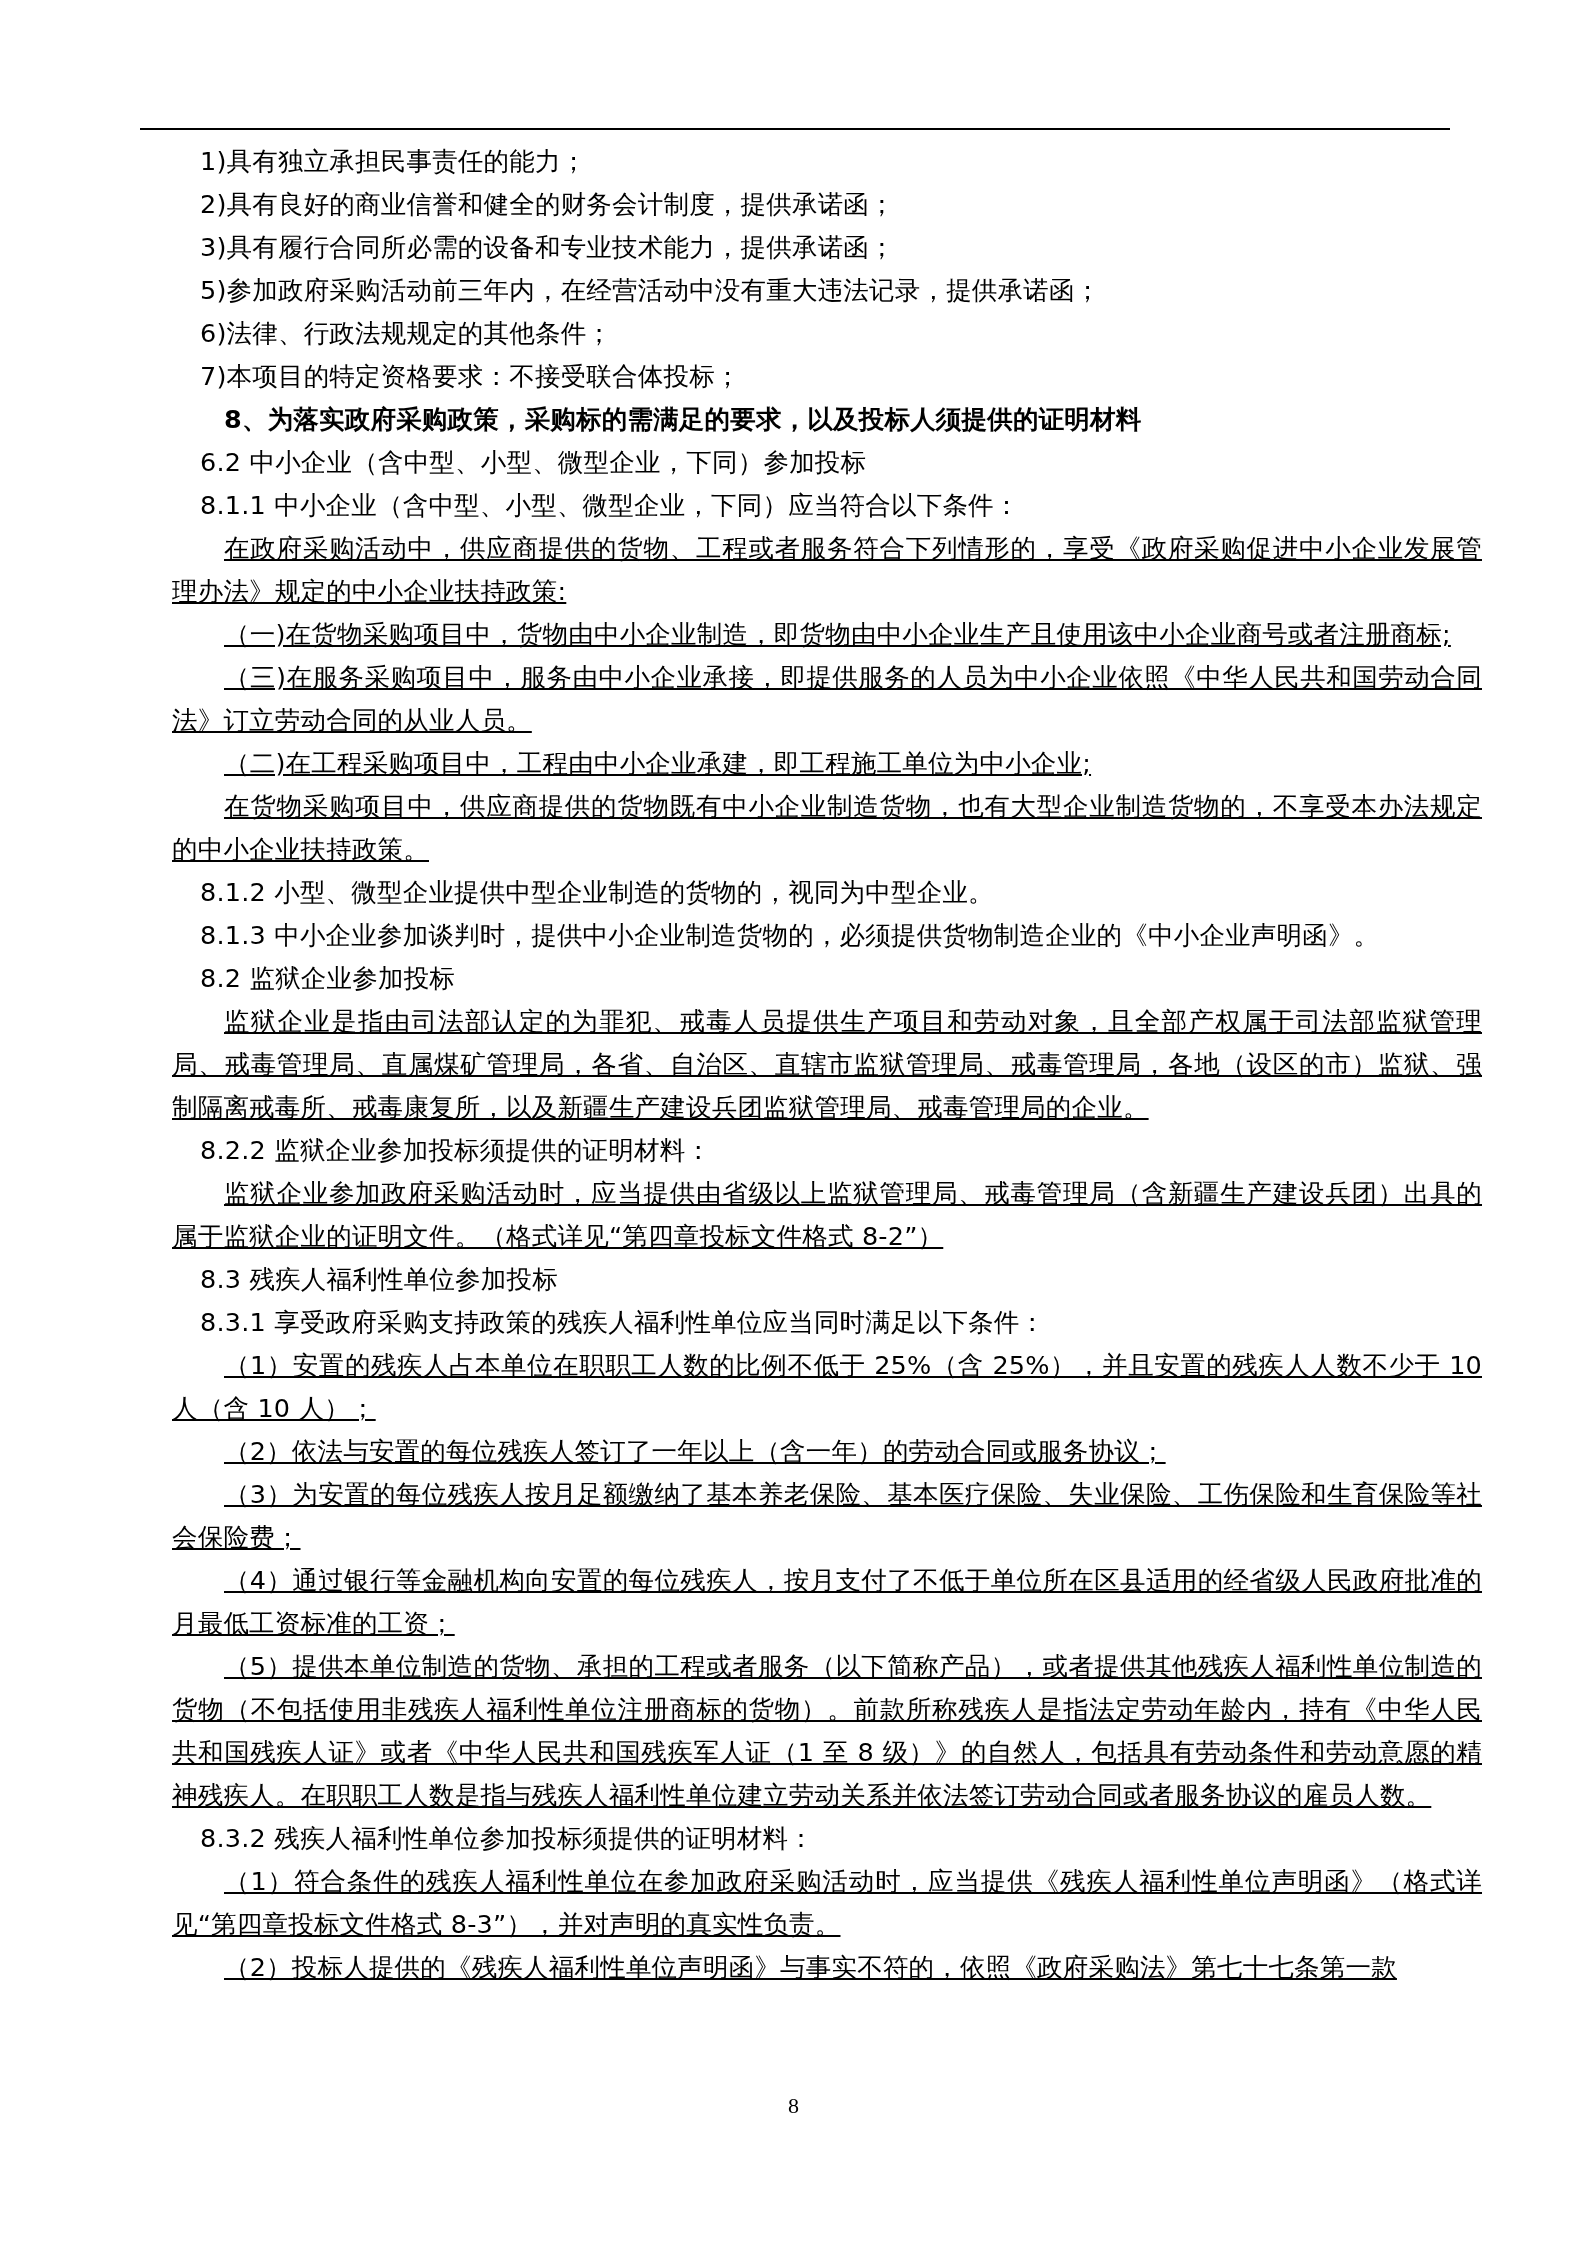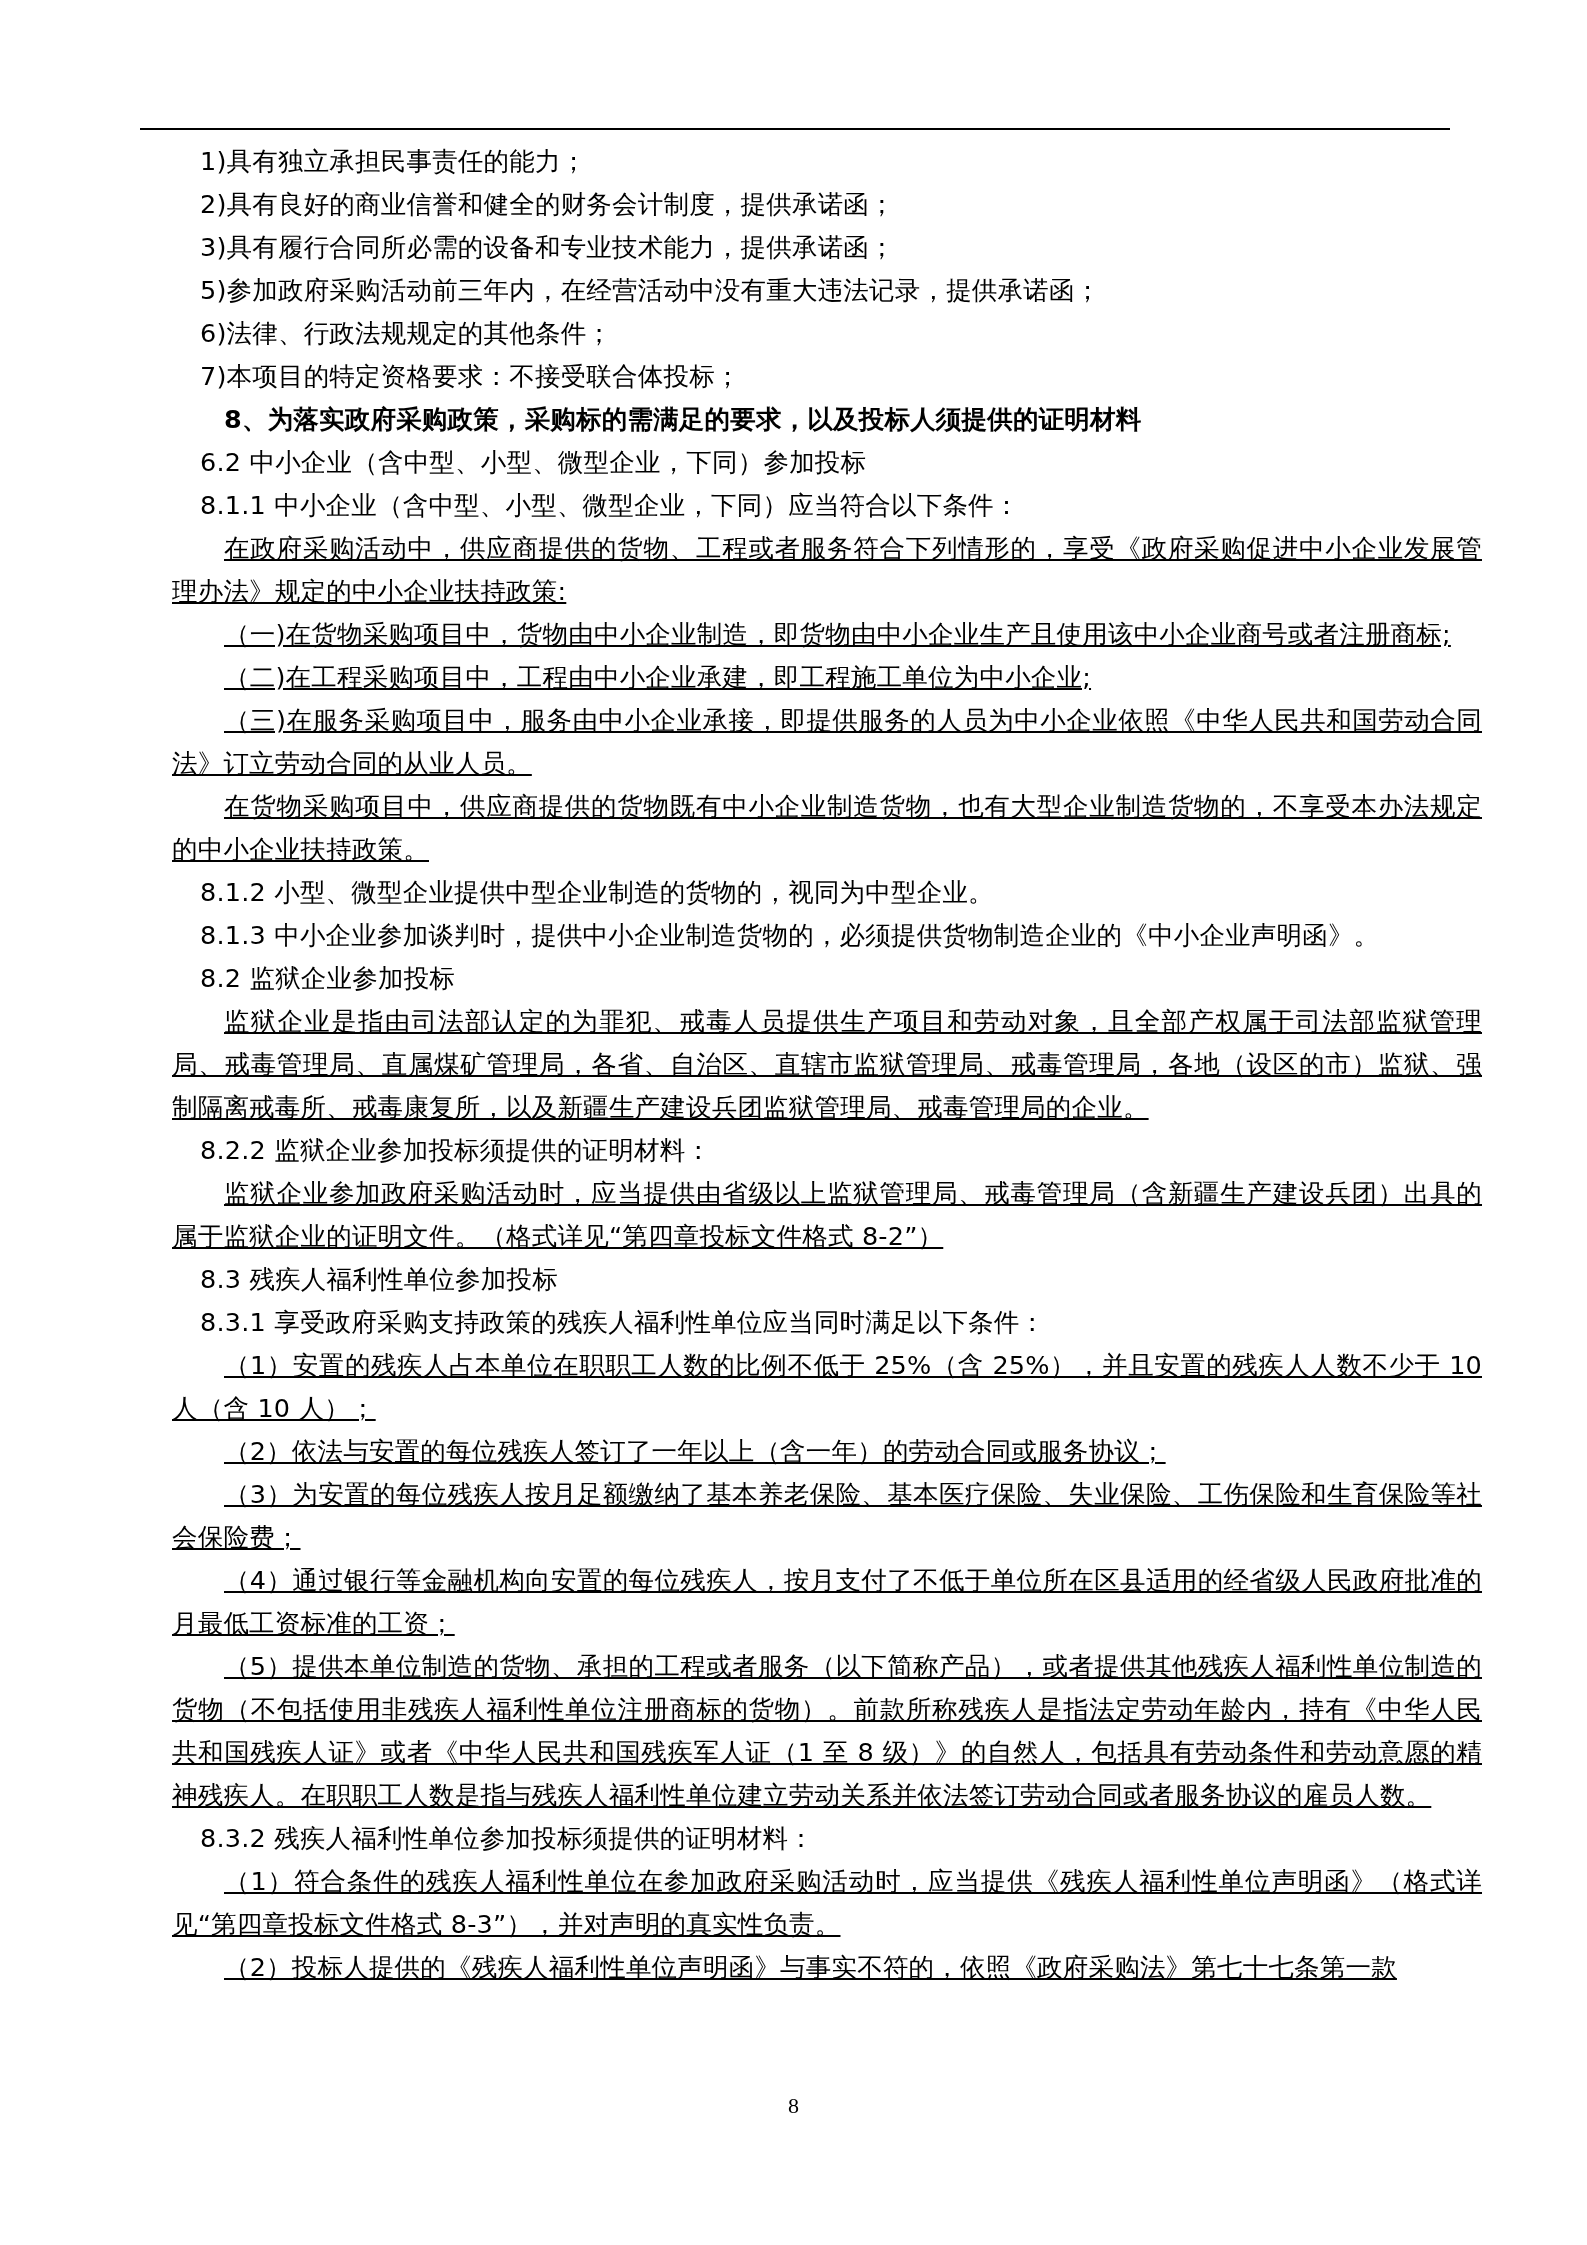--- a/index.html
+++ b/index.html
@@ -67,22 +67,22 @@
     <p class="ind1">2)具有良好的商业信誉和健全的财务会计制度，提供承诺函；</p>
     <p class="ind1">3)具有履行合同所必需的设备和专业技术能力，提供承诺函；</p>
     <p class="ind1">5)参加政府采购活动前三年内，在经营活动中没有重大违法记录，提供承诺函；</p>
     <p class="ind1">6)法律、行政法规规定的其他条件；</p>
     <p class="ind1">7)本项目的特定资格要求：不接受联合体投标；</p>
     <p class="bold">8、为落实政府采购政策，采购标的需满足的要求，以及投标人须提供的证明材料</p>
     <p class="ind1">6.2  中小企业（含中型、小型、微型企业，下同）参加投标</p>
     <p class="ind1">8.1.1  中小企业（含中型、小型、微型企业，下同）应当符合以下条件：</p>
     <p class="ind-first">在政府采购活动中，供应商提供的货物、工程或者服务符合下列情形的，享受《政府采购促进中小企业发展管理办法》规定的中小企业扶持政策:</p>
     <p class="ind-first">（一)在货物采购项目中，货物由中小企业制造，即货物由中小企业生产且使用该中小企业商号或者注册商标;</p>
+    <p class="ind-first">（三)在服务采购项目中，服务由中小企业承接，即提供服务的人员为中小企业依照《中华人民共和国劳动合同法》订立劳动合同的从业人员。</p>
     <p class="ind-first">（二)在工程采购项目中，工程由中小企业承建，即工程施工单位为中小企业;</p>
-    <p class="ind-first">（三)在服务采购项目中，服务由中小企业承接，即提供服务的人员为中小企业依照《中华人民共和国劳动合同法》订立劳动合同的从业人员。</p>
     <p class="ind-first">在货物采购项目中，供应商提供的货物既有中小企业制造货物，也有大型企业制造货物的，不享受本办法规定的中小企业扶持政策。</p>
     <p class="ind1">8.1.2  小型、微型企业提供中型企业制造的货物的，视同为中型企业。</p>
     <p class="ind1">8.1.3  中小企业参加谈判时，提供中小企业制造货物的，必须提供货物制造企业的《中小企业声明函》。</p>
     <p class="ind1">8.2  监狱企业参加投标</p>
     <p class="ind-first">监狱企业是指由司法部认定的为罪犯、戒毒人员提供生产项目和劳动对象，且全部产权属于司法部监狱管理局、戒毒管理局、直属煤矿管理局，各省、自治区、直辖市监狱管理局、戒毒管理局，各地（设区的市）监狱、强制隔离戒毒所、戒毒康复所，以及新疆生产建设兵团监狱管理局、戒毒管理局的企业。</p>
     <p class="ind1">8.2.2  监狱企业参加投标须提供的证明材料：</p>
     <p class="ind-first">监狱企业参加政府采购活动时，应当提供由省级以上监狱管理局、戒毒管理局（含新疆生产建设兵团）出具的属于监狱企业的证明文件。（格式详见“第四章投标文件格式 8-2”）</p>
     <p class="ind1">8.3  残疾人福利性单位参加投标</p>
     <p class="ind1">8.3.1  享受政府采购支持政策的残疾人福利性单位应当同时满足以下条件：</p>
     <p class="ind-first">（1）安置的残疾人占本单位在职职工人数的比例不低于 25%（含 25%），并且安置的残疾人人数不少于 10 人（含 10 人）；</p>

